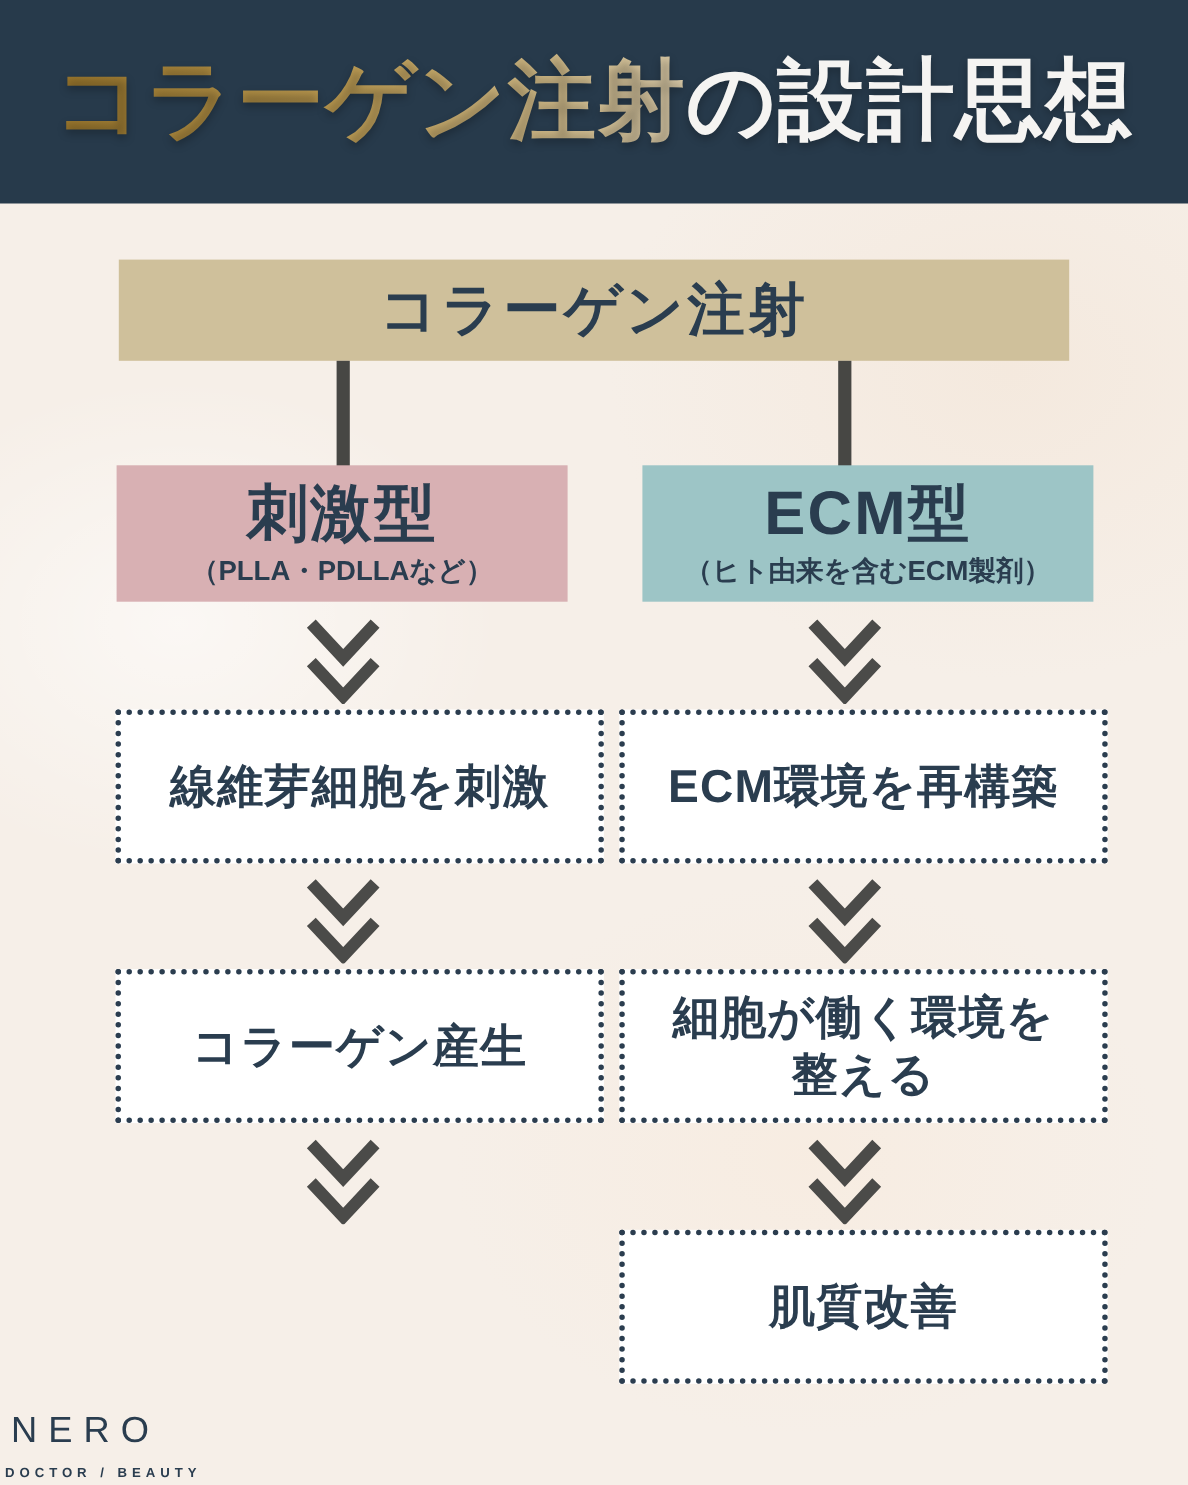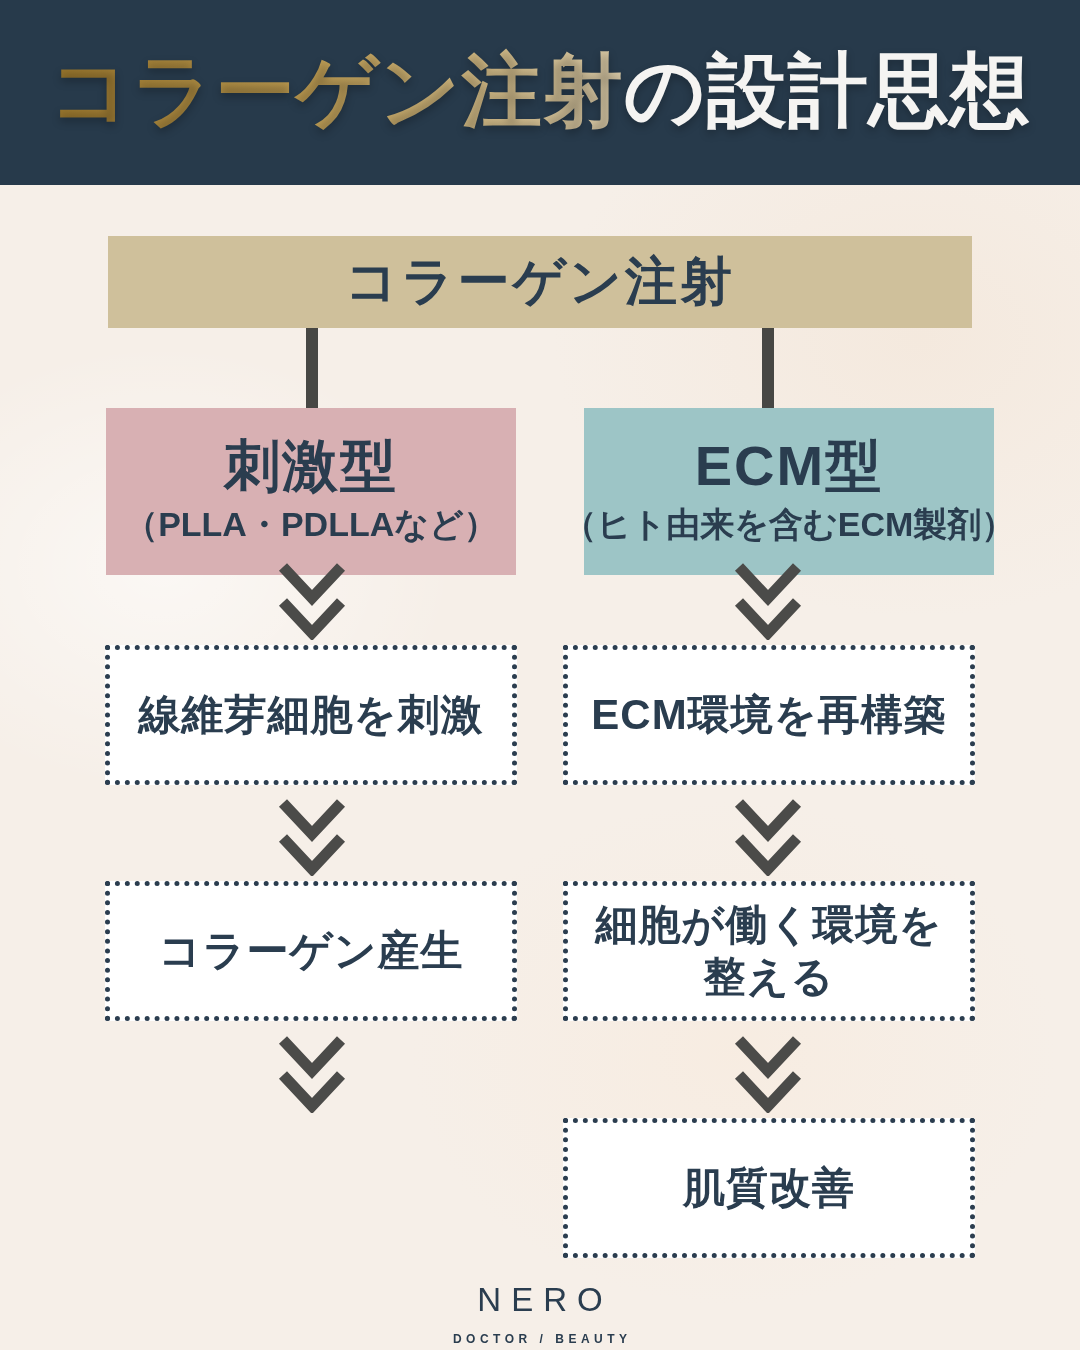--- a/index.html
+++ b/index.html
@@ -64,58 +64,58 @@
     position: absolute;
     top: 328px;
     width: 12px; height: 96px;
     background: #474744;
   }
   .connector.left  { left: 306px; }
   .connector.right { left: 762px; }
 
   .col-header {
     position: absolute;
-    top: 408px;
-    width: 410px; height: 167px;
+    top: 423px;
+    width: 410px; height: 124px;
     display: flex;
     flex-direction: column;
     align-items: center;
     justify-content: center;
     color: #2a3d4f;
     text-align: center;
   }
   .col-header.pink { left: 106px; background: #d8b0b3; }
   .col-header.teal { left: 564px; background: #9dc5c6; margin-left: 20px; }
   .col-title {
     font-size: 56px;
     font-weight: 800;
     line-height: 1.1;
     letter-spacing: 2px;
   }
   .col-subtitle {
-    font-size: 34px;
+    font-size: 25px;
     font-weight: 700;
     margin-top: 6px;
     letter-spacing: 0px;
     white-space: nowrap;
   }
 
   .chevron {
     position: absolute;
     width: 72px; height: 78px;
   }
   .chevron.c-left  { left: 276px; }
   .chevron.c-right { left: 732px; }
   .chev-row1 { top: 562px; }
   .chev-row2 { top: 798px; }
   .chev-row3 { top: 1035px; }
 
   .step-box {
     position: absolute;
-    width: 412px; height: 140px;
+    width: 444px; height: 140px;
     box-sizing: border-box;
     background: #ffffff;
     border: 5px dotted #2b3d4f;
     display: flex;
     align-items: center;
     justify-content: center;
     text-align: center;
     font-size: 42px;
     font-weight: 800;
     line-height: 1.25;
@@ -127,21 +127,20 @@
   .step-box.s-right { left: 563px; }
   .step-row1 { top: 645px; }
   .step-row2 { top: 881px; }
   .step-row3 { top: 1118px; }
 
   
   .brand {
     position: absolute;
     left: 0; top: 1282px;
     width: 1080px;
-    text-align: center;
     color: #2a3d4f;
   }
   .brand-name {
     font-size: 33px;
     font-weight: 500;
     letter-spacing: 10px;
     margin-left: 10px; 
     line-height: 1.1;
   }
   .brand-tagline {

